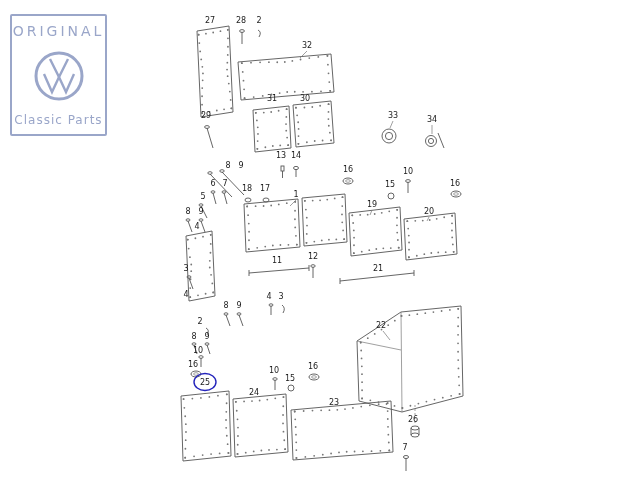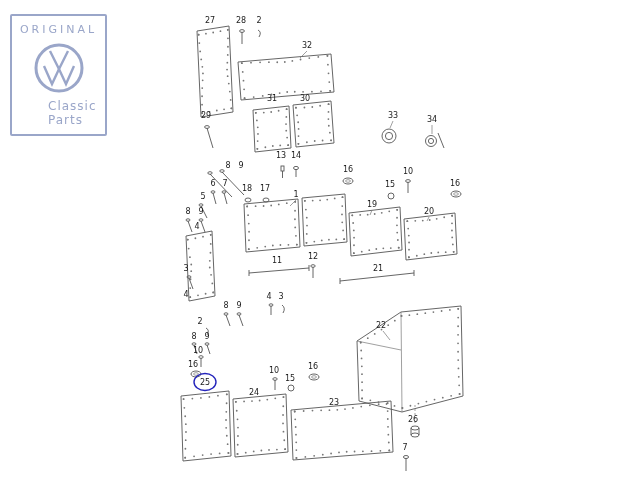--- a/index.html
+++ b/index.html
@@ -2,22 +2,22 @@
 <html><head>
 <meta charset="utf-8">
 <style>
   html,body{margin:0;padding:0;background:#fff;}
   .canvas{position:relative;width:640px;height:480px;background:#ffffff;overflow:hidden;
           font-family:"DejaVu Sans", sans-serif;}
   .logo-box{position:absolute;left:10px;top:14px;width:97px;height:122px;
             border:2px solid #9aa6c9;border-radius:2px;background:#fff;
             display:flex;flex-direction:column;align-items:center;justify-content:space-between;
             padding:7px 2px;box-sizing:border-box;color:#9aa6c9;}
-  .logo-top{font-size:11px;letter-spacing:3px;color:#9aa6c9;}
-  .logo-bottom{font-size:12px;letter-spacing:1px;color:#9aa6c9;margin-left:34px;}
+  .logo-top{font-size:14px;letter-spacing:3px;color:#9aa6c9;}
+  .logo-bottom{font-size:12px;letter-spacing:1px;color:#9aa6c9;}
   .diagram-svg{position:absolute;left:0;top:0;width:640px;height:480px;}
   .art{stroke:#555;stroke-width:0.9;fill:none;}
   .art-thin{stroke:#777;stroke-width:0.7;fill:none;}
 </style>
 </head>
 <body>
 
 <div class="canvas">
 
   <div class="logo-box">

